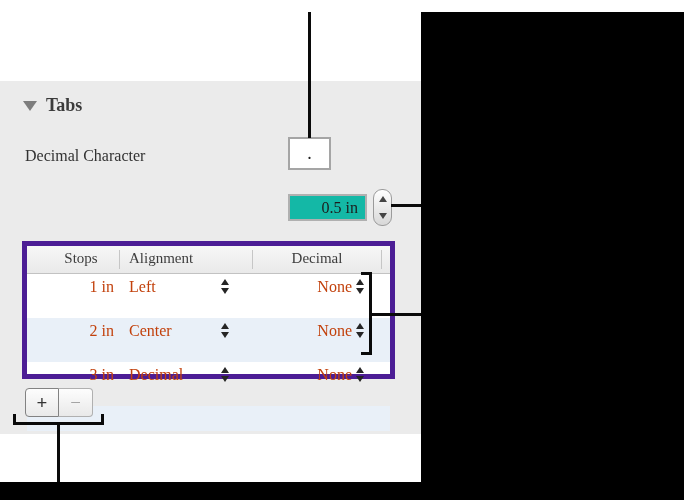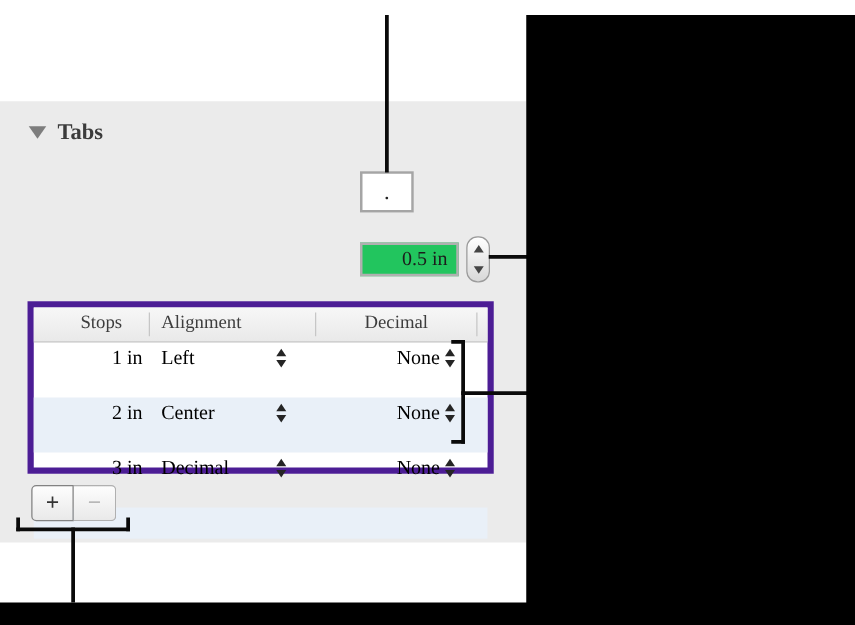--- a/index.html
+++ b/index.html
@@ -32,21 +32,21 @@
               border-top:10px solid #7d7d7d;}
   .sec-title{font-size:18px;font-weight:bold;color:#3b3b3b;}
 
   .field-label{position:absolute;left:25px;font-size:16px;color:#323232;z-index:2;}
   .lbl-decimal{top:135px;}
   .lbl-spacing{top:188px;}
 
   .decimal-field{position:absolute;left:288px;top:125px;width:43px;height:33px;background:#fff;
                  border:2px solid #a5a5a5;box-sizing:border-box;display:flex;align-items:center;
                  justify-content:center;font-size:18px;color:#222;z-index:2;}
-  .spacing-field{position:absolute;left:288px;top:182px;width:79px;height:27px;background:#22c55e;
+  .spacing-field{position:absolute;left:288px;top:182px;width:79px;height:27px;background:#14b8a6;
                  border:2px solid #b0b0b0;box-sizing:border-box;display:flex;align-items:center;
                  justify-content:flex-end;padding-right:7px;font-size:16px;color:#1c1c1c;z-index:2;}
 
   .stepper{position:absolute;left:373px;top:177px;width:19px;height:37px;border:1.5px solid #9b9b9b;
            border-radius:9px;background:linear-gradient(#ffffff,#d8d8d8);box-sizing:border-box;
            display:flex;flex-direction:column;align-items:center;justify-content:space-between;
            padding:6px 0;z-index:2;}
   .tri-up{width:0;height:0;border-left:4px solid transparent;border-right:4px solid transparent;
           border-bottom:6px solid #454545;}
   .tri-down{width:0;height:0;border-left:4px solid transparent;border-right:4px solid transparent;
@@ -57,21 +57,21 @@
             border:5px solid #4c1d95;box-sizing:border-box;z-index:2;}
   .thead{position:relative;height:27px;background:linear-gradient(#f7f7f7,#e9e9e9);
          border-bottom:1px solid #c2c2c2;font-size:15px;font-weight:500;color:#3d3d3d;}
   .th{position:absolute;top:4px;}
   .th-stops{left:0;width:92px;text-align:center;padding-left:8px;}
   .th-align{left:102px;}
   .th-leader{left:225px;width:130px;text-align:center;}
   .hdiv{position:absolute;top:4px;width:1px;height:19px;background:#c6c6c6;}
   .hdiv1{left:92px;} .hdiv2{left:225px;} .hdiv3{left:354px;}
 
-  .trow{position:relative;height:44px;font-size:16px;color:#000000;}
+  .trow{position:relative;height:44px;font-size:16px;color:#c2410c;}
   .trow.alt{background:#e9f0f8;}
   .tfill{height:25px;background:#e9f0f8;}
   .cell{position:absolute;top:4px;}
   .c-stop{left:0;width:87px;text-align:right;}
   .c-align{left:102px;}
   .c-leader{left:225px;width:100px;text-align:right;}
   .row-stepper{position:absolute;top:5px;display:flex;flex-direction:column;align-items:center;gap:3px;}
   .rs-align{left:194px;} .rs-leader{left:329px;}
   .rtri-up{width:0;height:0;border-left:4px solid transparent;border-right:4px solid transparent;
            border-bottom:6px solid #252525;}
@@ -101,20 +101,21 @@
   <div class="callout co-bb-h"></div>
   <div class="callout co-bb-l"></div>
   <div class="callout co-bb-r"></div>
   <div class="callout co-bb-stem"></div>
 
   <div class="sec-head">
     <span class="disclosure"></span>
     <span class="sec-title">Tabs</span>
   </div>
 
+  <div class="field-label lbl-decimal">Decimal Character</div>
   <div class="decimal-field">
     <span>.</span>
   </div>
 
   <div class="spacing-field">
     <span>0.5 in</span>
   </div>
   <div class="stepper">
     <span class="tri-up"></span>
     <span class="tri-down"></span>

